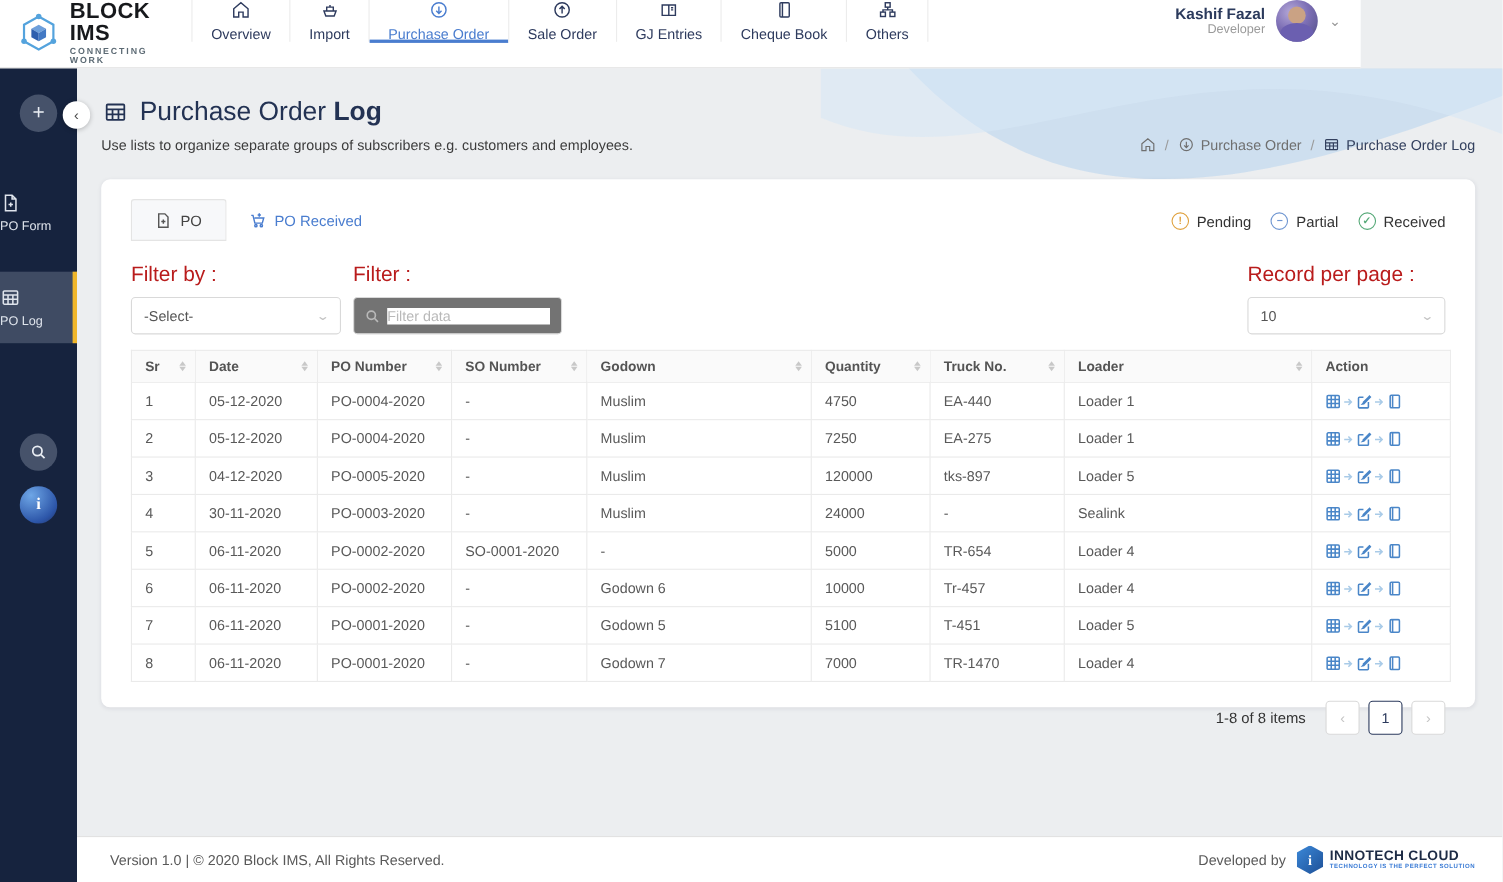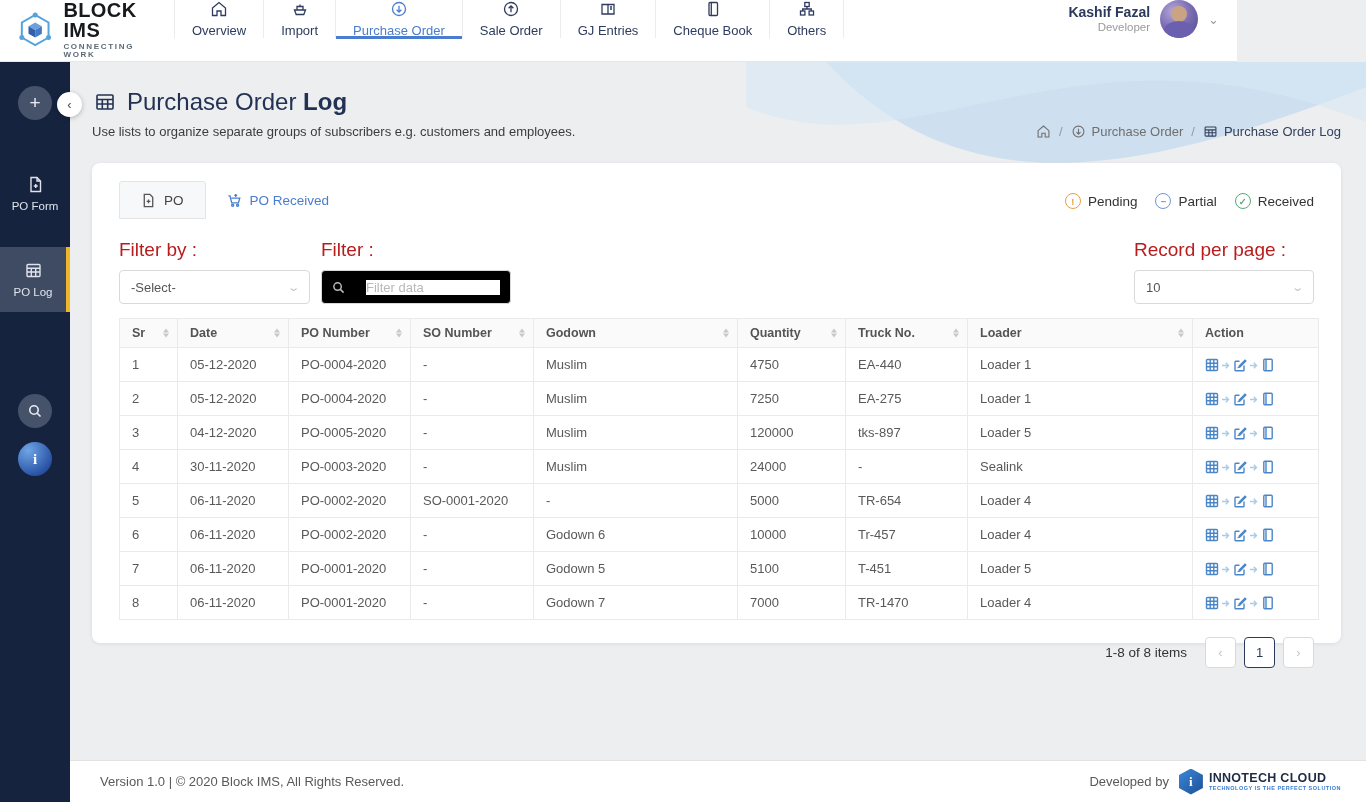--- a/index.html
+++ b/index.html
@@ -25,21 +25,21 @@
   .user-role { font-size:11.5px; color:#9a9a9a; }
   .avatar { width:38px; height:38px; border-radius:50%; background:radial-gradient(circle at 35% 30%, #b4a8d8 0%, #7d6fb5 45%, #4d4b82 100%); position:relative; overflow:hidden; flex:none; }
   .avatar::before { content:""; position:absolute; left:11px; top:6px; width:16px; height:16px; border-radius:50%; background:#caa284; }
   .avatar::after { content:""; position:absolute; left:4px; top:21px; width:30px; height:18px; border-radius:50% 50% 0 0; background:#6b5fb0; }
   .user-caret { color:#9a9a9a; font-size:13px; }
 
   
   .sidebar { position:absolute; top:62px; left:0; width:70px; height:740px; background:#16233e; display:flex; flex-direction:column; align-items:center; z-index:20; }
   .fab-plus { width:34px; height:34px; border-radius:50%; background:#46526a; color:#e9edf3; font-size:19px; display:flex; align-items:center; justify-content:center; margin-top:24px; cursor:pointer; }
   .collapse-toggle { position:absolute; top:92px; left:57px; width:25px; height:25px; border-radius:50%; background:#fff; box-shadow:0 1px 5px rgba(0,0,0,.25); display:flex; align-items:center; justify-content:center; color:#4a4a4a; font-size:13px; cursor:pointer; z-index:40; }
-  .side-item { width:70px; display:flex; flex-direction:column; align-items:center; gap:6px; padding:13px 0; color:#dfe4ec; font-size:11.5px; cursor:pointer; margin-top:14px; }
+  .side-item { width:70px; display:flex; flex-direction:column; align-items:flex-start; gap:6px; padding:13px 0; color:#dfe4ec; font-size:11.5px; cursor:pointer; margin-top:14px; }
   .side-item svg { width:19px; height:19px; stroke:currentColor; fill:none; stroke-width:1.4; }
   .side-item.first { margin-top:42px; }
   .side-item.active { background:#3f4b63; border-right:4px solid #f0b62a; margin-top:22px; padding:14px 0; }
   .side-circle { width:34px; height:34px; border-radius:50%; background:#46526a; display:flex; align-items:center; justify-content:center; cursor:pointer; }
   .side-circle svg { width:16px; height:16px; stroke:#e9edf3; fill:none; stroke-width:1.6; }
   .side-circle.search { margin-top:82px; }
   .side-circle.appmark { margin-top:14px; background:radial-gradient(circle at 30% 25%, #6ea6e6, #2c55a8 70%, #23315f); }
   .appmark span { color:#fff; font-weight:800; font-size:15px; font-family:"Liberation Serif", serif; }
 
   
@@ -74,21 +74,21 @@
   .legend-dot { width:16px; height:16px; border-radius:50%; border:1.5px solid; display:flex; align-items:center; justify-content:center; font-size:9.5px; font-weight:700; }
 
   
   .filter-row { display:flex; align-items:flex-end; margin-top:20px; }
   .filter-group { display:flex; flex-direction:column; gap:9px; }
   .filter-label { font-size:19px; color:#b91c1c; }
   .select-box { height:34px; border:1px solid #d9d9d9; border-radius:4px; background:#fff; display:flex; align-items:center; padding:0 11px; font-size:13px; color:#555; cursor:pointer; position:relative; }
   .select-caret { margin-left:auto; color:#c3c3c3; font-size:11px; transform:scaleX(1.4); }
   .w-select { width:191px; }
   .w-filter { width:190px; margin-left:11px; }
-  .input-box { height:34px; border:1px solid #d9d9d9; border-radius:4px; background:#000000; display:flex; align-items:center; padding:0 10px; gap:21px; }
+  .input-box { height:34px; border:1px solid #d9d9d9; border-radius:4px; background:#737373; display:flex; align-items:center; padding:0 10px; gap:7px; }
   .input-box svg { width:13px; height:13px; stroke:#b9b9b9; fill:none; stroke-width:1.6; flex:none; }
   .input-box input { border:none; outline:none; font-size:13px; color:#555; width:100%; font-family:"Liberation Sans", sans-serif; }
   .input-box input::placeholder { color:#b9b9b9; }
   .rpp-group { margin-left:auto; width:180px; }
 
   
   table.grid { width:100%; border-collapse:collapse; margin-top:14px; table-layout:fixed; }
   table.grid th, table.grid td { border:1px solid #eaeaea; font-size:13px; text-align:left; padding:0 12px; overflow:hidden; white-space:nowrap; }
   table.grid th { background:#fafafa; height:29px; color:#545454; font-size:12.5px; font-weight:700; position:relative; }
   table.grid td { height:34px; color:#595959; background:#fff; }

